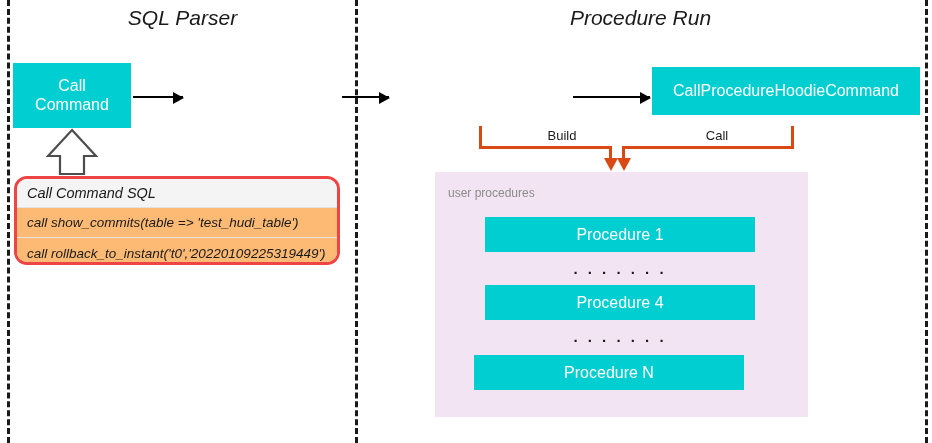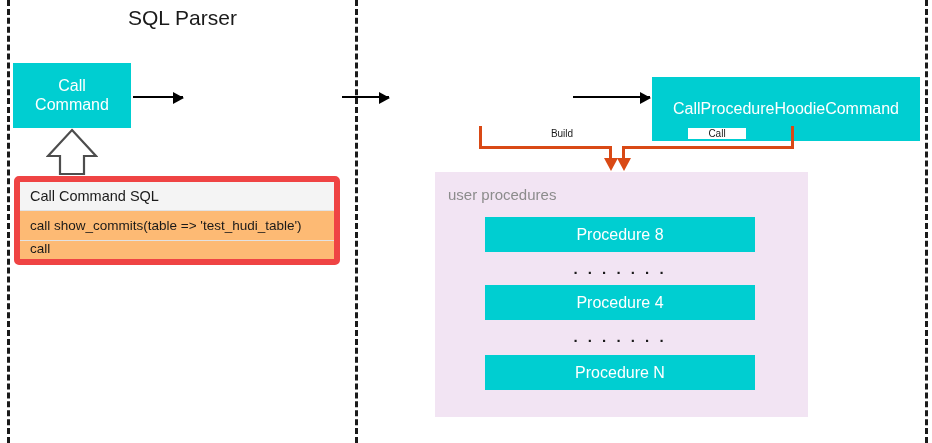--- a/index.html
+++ b/index.html
@@ -25,20 +25,21 @@
     height: 443px;
     border-left: 3px dashed #1a1a1a;
   }
   
   .section-title {
     position: absolute;
     font-size: 21px;
     color: #1a1a1a;
     text-align: center;
     white-space: nowrap;
+    font-style: italic;
   }
   
   .tealbox {
     position: absolute;
     background: #00CED1;
     color: #ffffff;
     display: flex;
     align-items: center;
     justify-content: center;
     text-align: center;
@@ -73,25 +74,26 @@
     border-top: 6.5px solid transparent;
     border-bottom: 6.5px solid transparent;
   }
   
   .hollow-up {
     position: absolute;
   }
   
   .sqltable {
     position: absolute;
-    border: 6px solid #ef4444;
-    border-radius: 5px;
+    border: 3px solid #ef4444;
+    border-radius: 13px;
     background: #ffffff;
     box-sizing: border-box;
     overflow: hidden;
+    font-style: italic;
   }
   .sqlrow {
     box-sizing: border-box;
     padding: 0 10px;
     display: flex;
     align-items: center;
     font-size: 13.5px;
     color: #1a1a1a;
     border-bottom: 1px solid #e2e2e2;
     background: #fdba74;
@@ -101,39 +103,39 @@
     font-size: 14.5px;
   }
   .sqlrow:last-child { border-bottom: none; }
   
   .purple-panel {
     position: absolute;
     background: #f2e4f3;
   }
   .panel-label {
     position: absolute;
-    font-size: 15px;
+    font-size: 12px;
     color: #8c8c8c;
   }
   .dots {
     position: absolute;
     text-align: center;
     font-size: 15px;
     letter-spacing: 3px;
     color: #1a1a1a;
     font-weight: bold;
   }
   
   .org-v, .org-h {
     position: absolute;
     background: #D94915;
   }
   .org-label {
     position: absolute;
-    font-size: 10px;
+    font-size: 13px;
     color: #1a1a1a;
     background: #ffffff;
     text-align: center;
     white-space: nowrap;
     padding: 0 4px;
   }
   .org-arrowhead {
     position: absolute;
     width: 0; height: 0;
     border-left: 7px solid transparent;
@@ -144,20 +146,21 @@
 </head>
 <body>
 
 <div id="canvas">
 
   <div class="vdash" style="left:7px;"></div>
   <div class="vdash" style="left:355px;"></div>
   <div class="vdash" style="left:925px;"></div>
 
   <div class="section-title" style="left:10px; top:6px; width:345px;">SQL Parser</div>
+  <div class="section-title" style="left:358px; top:6px; width:565px;">Procedure Run</div>
 
   <div class="tealbox" style="left:13px; top:63px; width:118px; height:65px;">Call
 Command</div>
 
   <div class="blk-arrow" style="left:133px; top:96px; width:50px;"></div>
 
 
   <div class="blk-arrow" style="left:342px; top:96px; width:47px;"></div>
 
   <div class="hollow-up" style="left:46px; top:128px; width:52px; height:48px;">
@@ -168,41 +171,41 @@
 
   <div class="sqltable" style="left:14px; top:176px; width:326px; height:89px;">
     <div class="sqlrow header" style="height:29px;">Call Command SQL</div>
     <div class="sqlrow" style="height:30px;">call show_commits(table =&gt; 'test_hudi_table')</div>
     <div class="sqlrow" style="height:30px;">call rollback_to_instant('t0','20220109225319449')</div>
   </div>
 
 
   <div class="blk-arrow" style="left:573px; top:96px; width:77px;"></div>
 
-  <div class="tealbox" style="left:652px; top:77px; width:268px; height:64px;">CallProcedureHoodieCommand</div>
+  <div class="tealbox" style="left:652px; top:67px; width:268px; height:48px;">CallProcedureHoodieCommand</div>
 
   <div class="org-v" style="left:479px; top:126px; width:3px; height:23px;"></div>
   <div class="org-h" style="left:479px; top:146px; width:133px; height:3px;"></div>
   <div class="org-v" style="left:609px; top:146px; width:3px; height:16px;"></div>
   <div class="org-arrowhead" style="left:604px; top:158px;"></div>
   <div class="org-label" style="left:528px; top:128px; width:60px;">Build</div>
 
   <div class="org-v" style="left:791px; top:126px; width:3px; height:23px;"></div>
   <div class="org-h" style="left:622px; top:146px; width:172px; height:3px;"></div>
   <div class="org-v" style="left:622px; top:146px; width:3px; height:16px;"></div>
   <div class="org-arrowhead" style="left:617px; top:158px;"></div>
   <div class="org-label" style="left:688px; top:128px; width:50px;">Call</div>
 
   <div class="purple-panel" style="left:435px; top:172px; width:373px; height:245px;"></div>
 
   <div class="panel-label" style="left:448px; top:186px;">user procedures</div>
 
-  <div class="procbox" style="left:485px; top:217px; width:270px; height:35px;">Procedure 8</div>
+  <div class="procbox" style="left:485px; top:217px; width:270px; height:35px;">Procedure 1</div>
 
   <div class="dots" style="left:485px; top:260px; width:270px;">. . . . . . .</div>
 
   <div class="procbox" style="left:485px; top:285px; width:270px; height:35px;">Procedure 4</div>
 
   <div class="dots" style="left:485px; top:328px; width:270px;">. . . . . . .</div>
 
-  <div class="procbox" style="left:485px; top:355px; width:270px; height:35px;">Procedure N</div>
+  <div class="procbox" style="left:474px; top:355px; width:270px; height:35px;">Procedure N</div>
 
 </div>
 
 </body></html>

